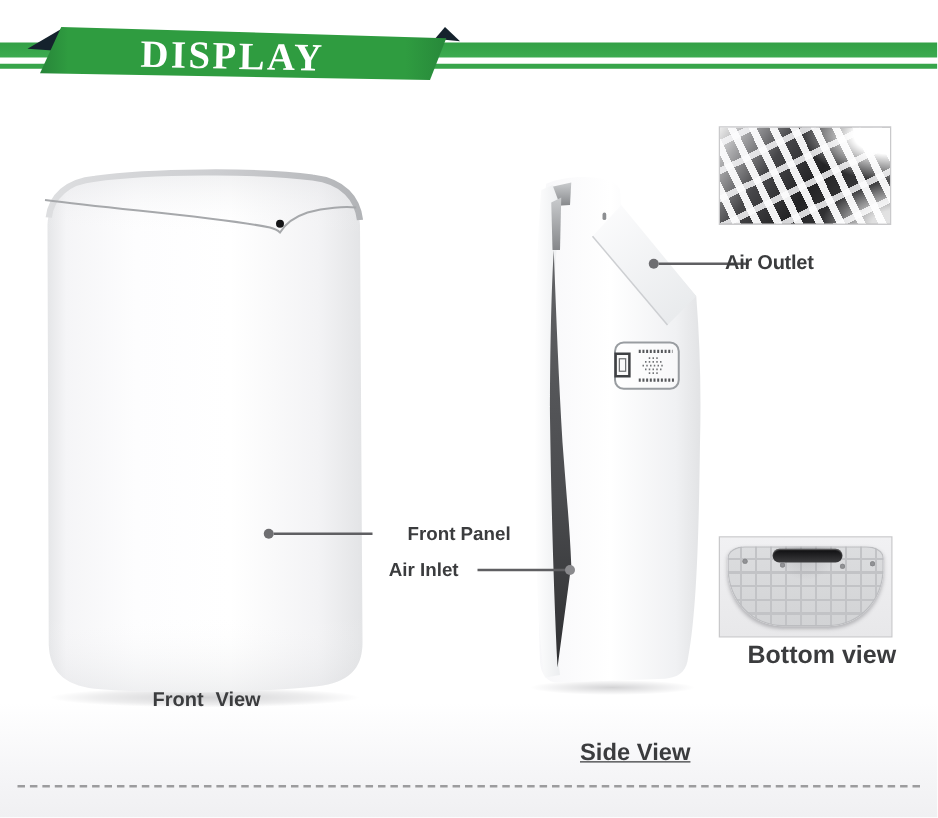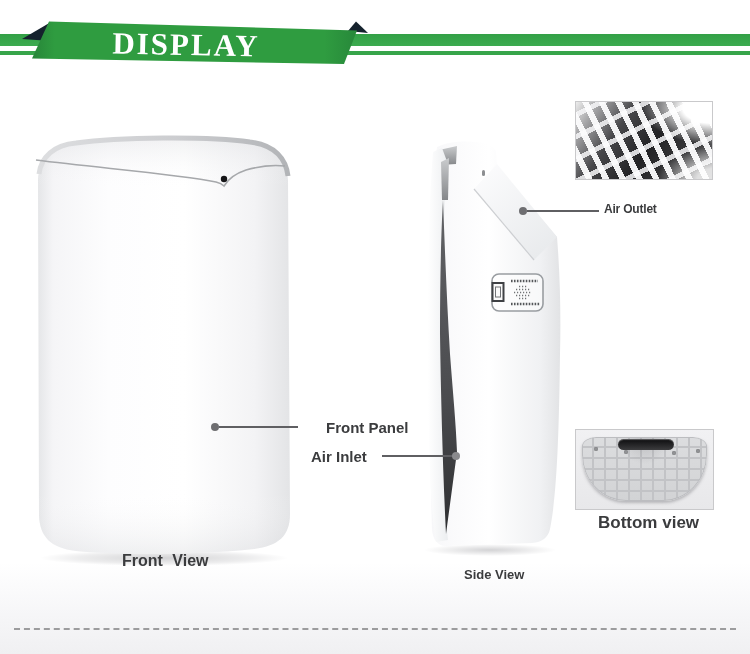--- a/index.html
+++ b/index.html
@@ -15,24 +15,24 @@
   .ribbon-svg{left:0;top:0;width:750px;height:80px;}
   .ribbon-title{
     left:26px;top:26px;width:320px;height:37px;line-height:37px;text-align:center;
     font-family:"Liberation Serif",serif;font-weight:bold;font-size:31px;letter-spacing:2px;
     color:#ffffff;transform:rotate(1.2deg);
   }
   
   .lbl{color:#3b3c3e;font-weight:bold;white-space:nowrap;}
   .lbl-front-panel{left:306px;top:419px;font-size:15px;margin-left:20px;}
   .lbl-air-inlet{left:311px;top:448px;font-size:15px;text-align:center;}
-  .lbl-air-outlet{left:604px;top:202px;font-size:12px;letter-spacing:-0.2px;}
-  .cap-bottom{left:598px;top:513px;font-size:17px;}
+  .lbl-air-outlet{left:580px;top:202px;font-size:16px;letter-spacing:-0.2px;}
+  .cap-bottom{left:598px;top:513px;font-size:20px;}
   .cap-front{left:122px;top:552px;font-size:16px;word-spacing:5px;}
-  .cap-side{left:464px;top:567px;font-size:13px;}
+  .cap-side{left:464px;top:592px;font-size:19px;text-decoration:underline;}
   
   .leader{height:2px;background:#5f5f62;}
   .ldot{width:8px;height:8px;border-radius:50%;background:#6e6e71;}
   .line-front-panel{left:219px;top:426px;width:79px;}
   .dot-front-panel{left:211px;top:423px;}
   .line-air-inlet{left:382px;top:455px;width:72px;}
   .dot-air-inlet{left:452px;top:452px;background:#8a8a8d;}
   .line-air-outlet{left:527px;top:210px;width:72px;}
   .dot-air-outlet{left:519px;top:207px;}
   

